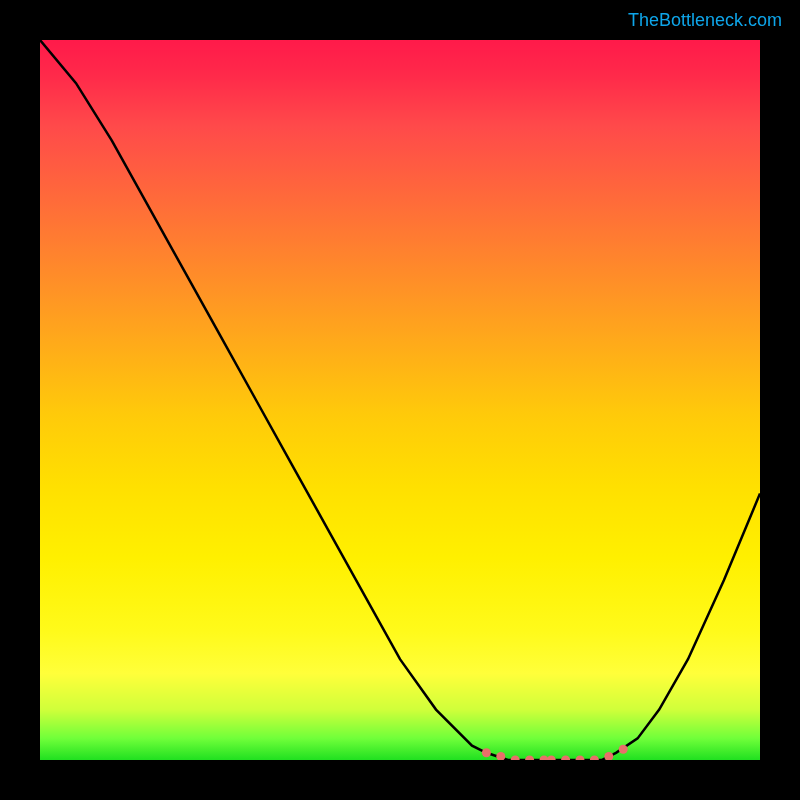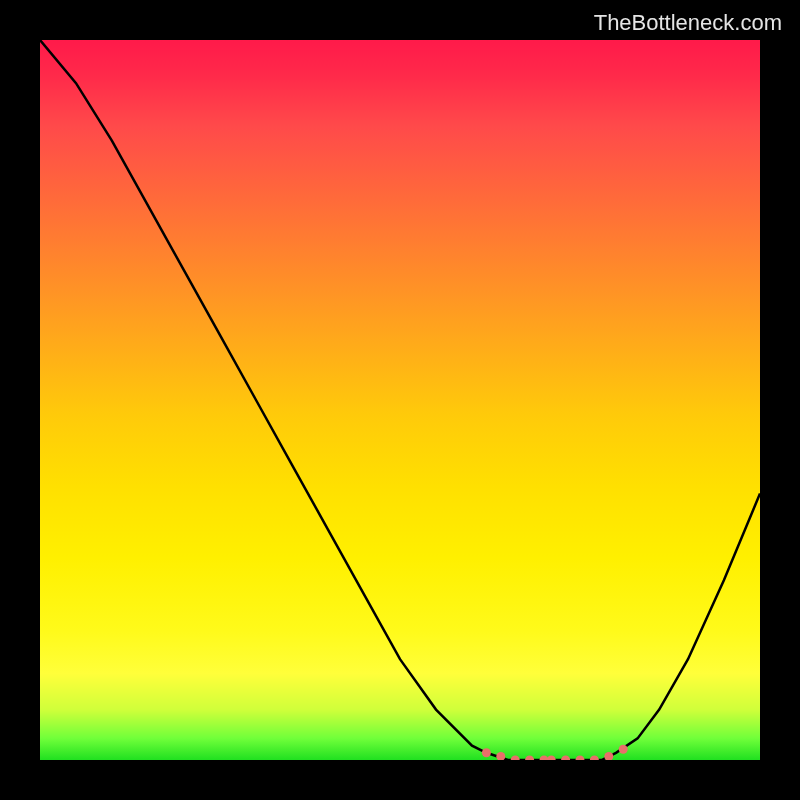--- a/index.html
+++ b/index.html
@@ -11,22 +11,22 @@
       width: 800px;
       height: 800px;
       background: #000;
       position: relative;
       font-family: Arial, sans-serif;
     }
     .watermark {
       position: absolute;
       top: 10px;
       right: 18px;
-      color: #e5e5e5;
-      font-size: 22px;
+      color: #0ea5e9;
+      font-size: 18px;
       font-weight: 500;
       z-index: 10;
     }
     .chart-container {
       position: absolute;
       top: 40px;
       left: 40px;
       width: 720px;
       height: 720px;
     }

